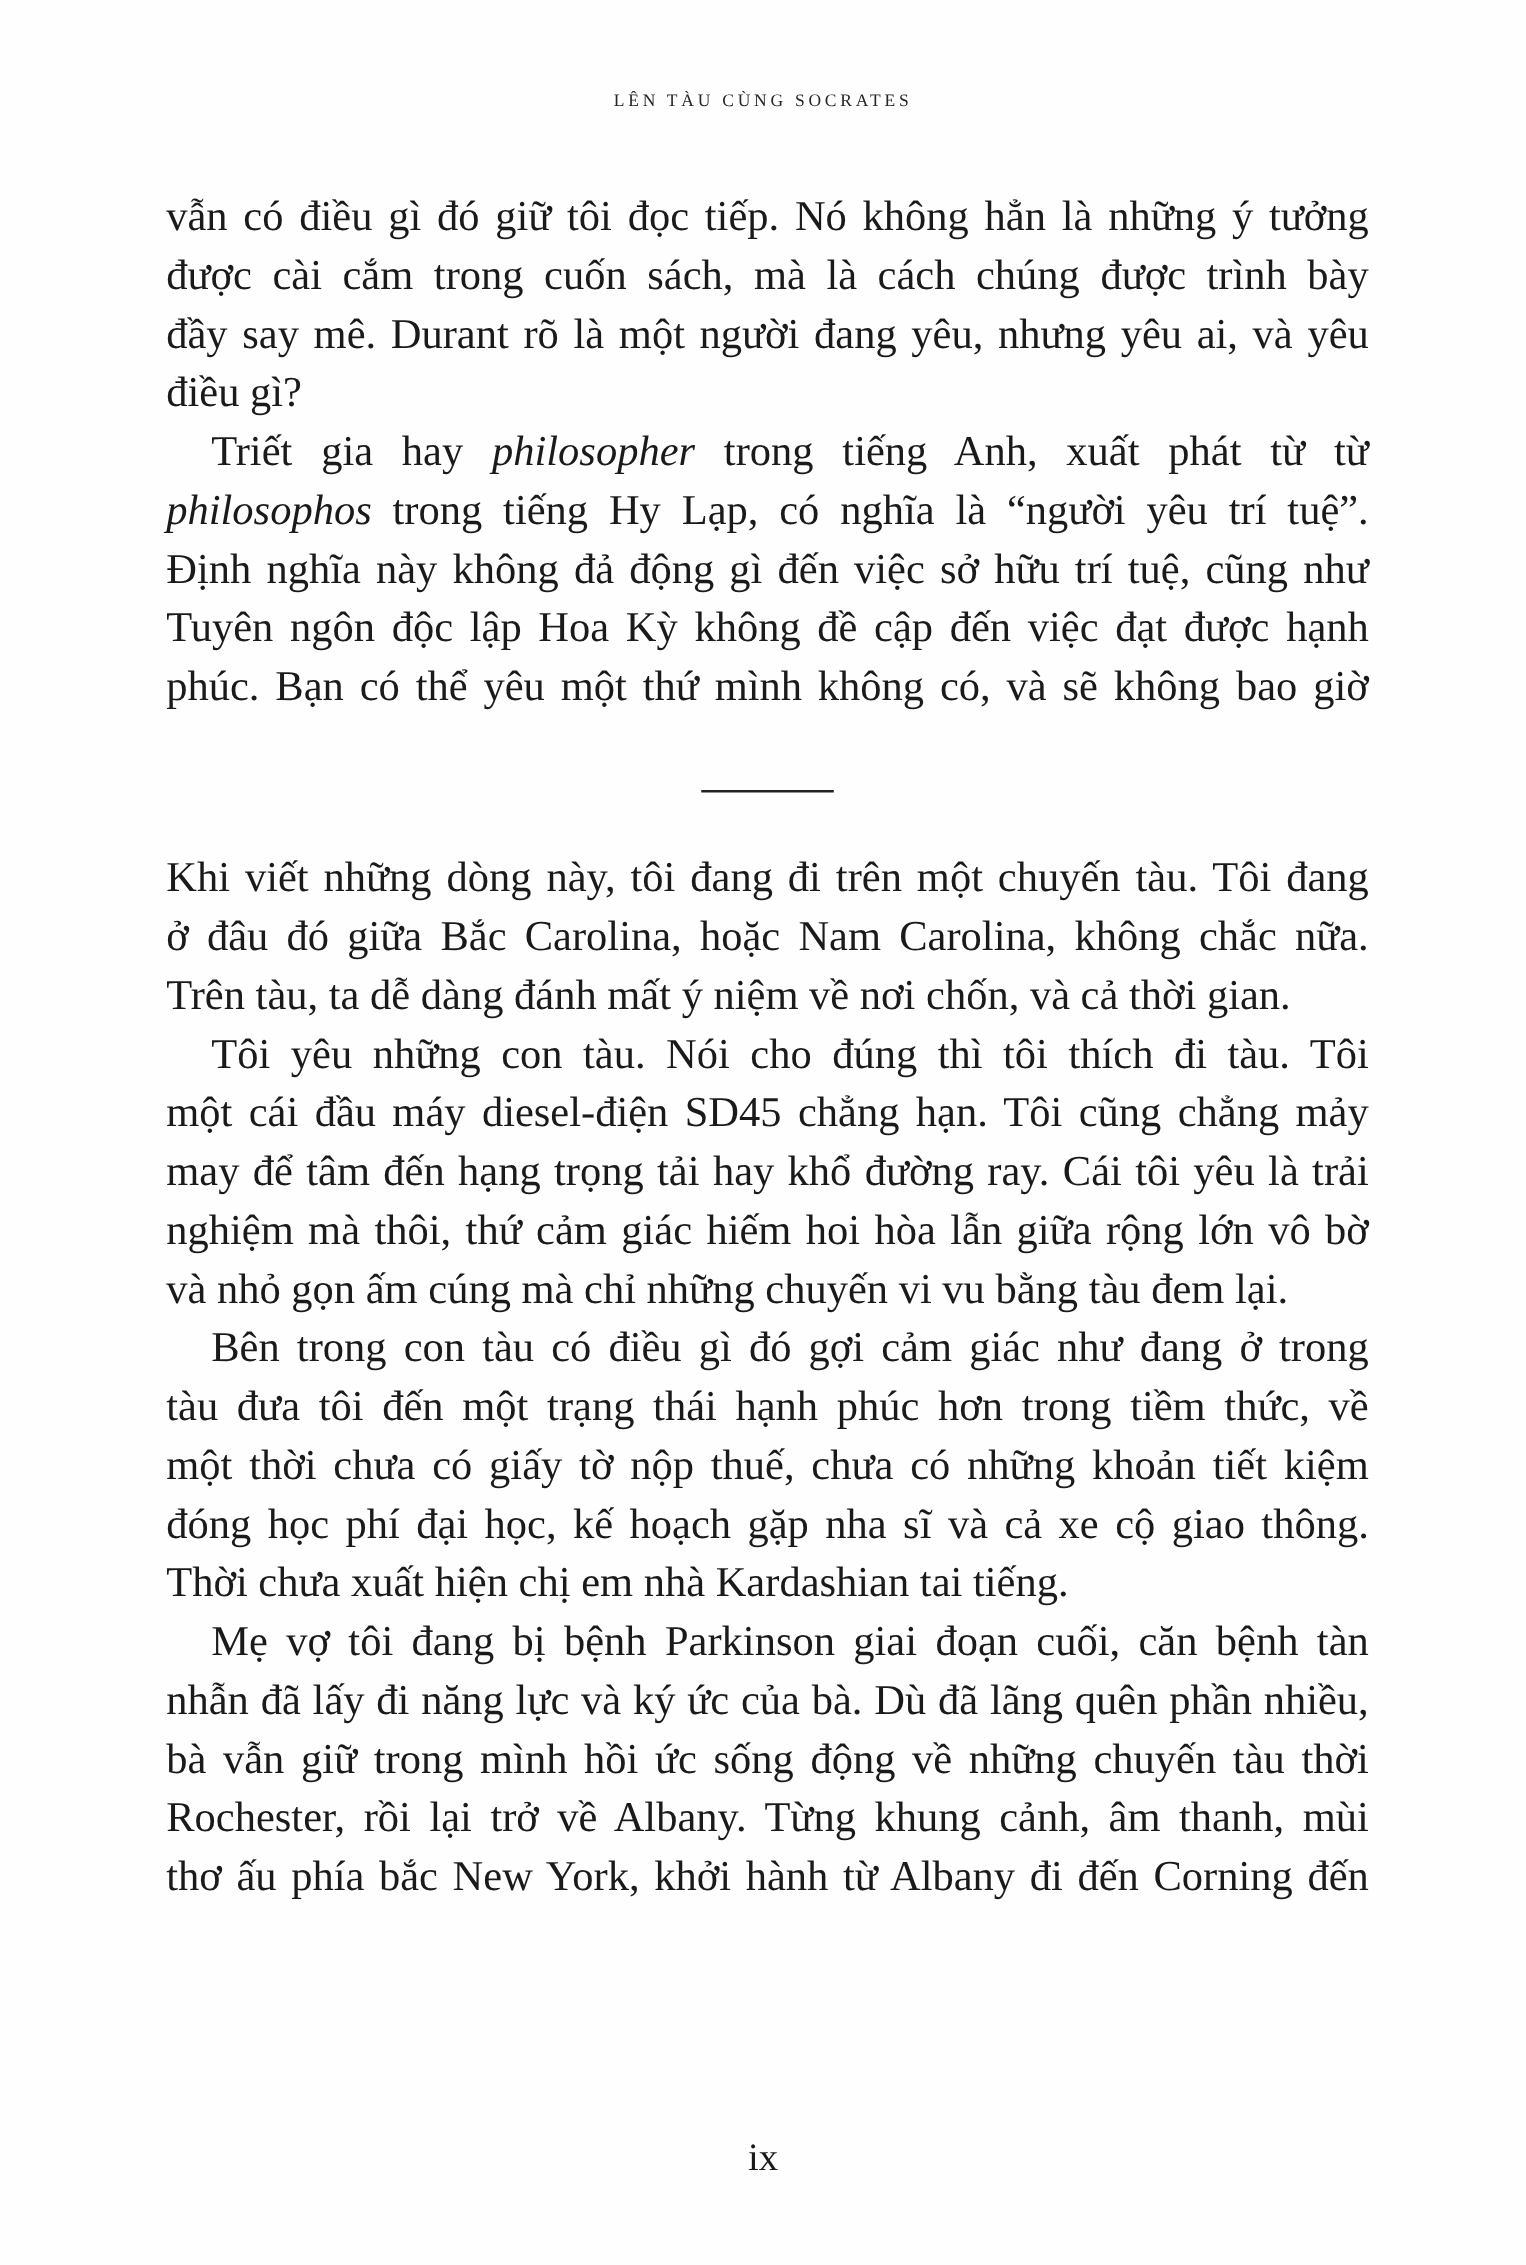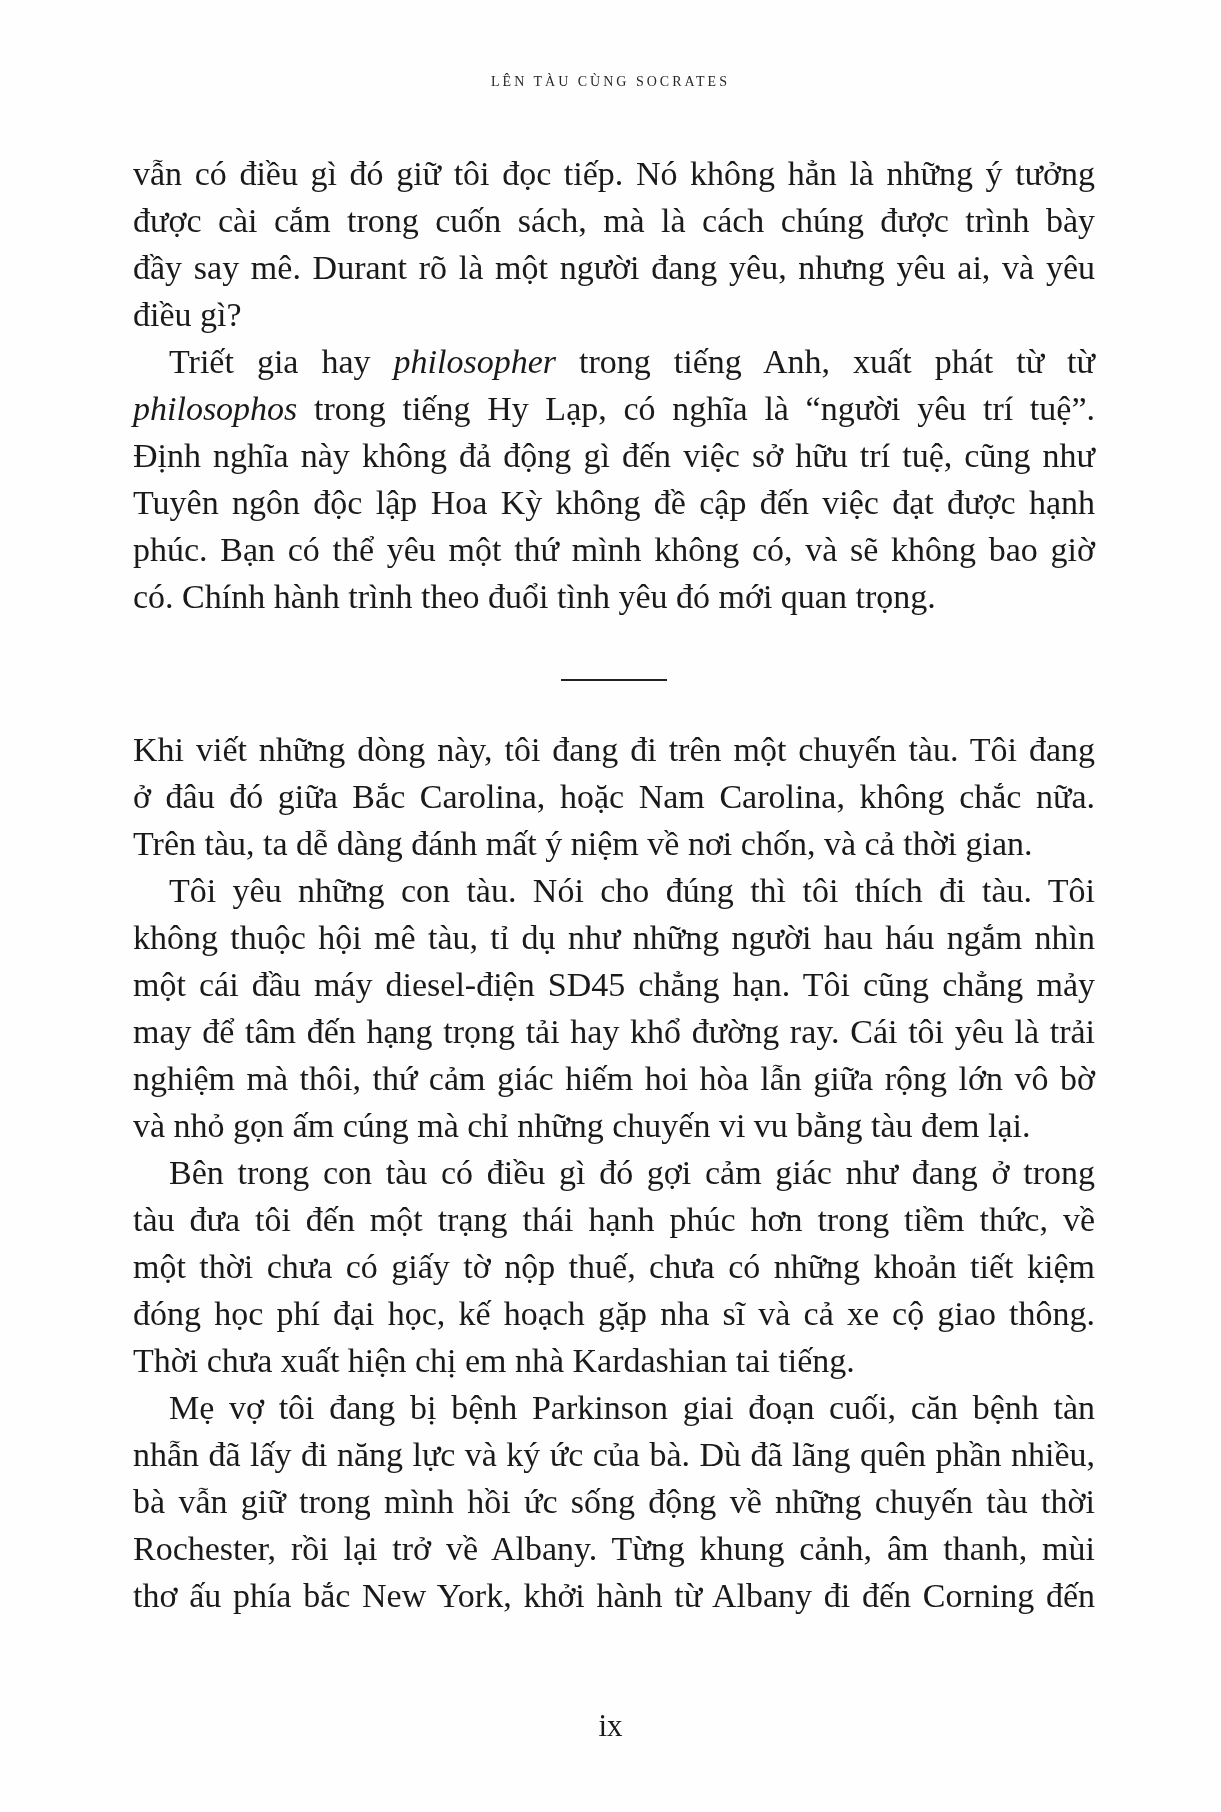--- a/index.html
+++ b/index.html
@@ -64,31 +64,29 @@
         <div class="line"><span>được cài cắm trong cuốn sách, mà là cách chúng được trình bày</span></div>
         <div class="line"><span>đầy say mê. Durant rõ là một người đang yêu, nhưng yêu ai, và yêu</span></div>
         <div class="line final"><span>điều gì?</span></div>
       </div>
       <div class="para">
         <div class="line indent"><span>Triết gia hay </span><em>philosopher</em><span> trong tiếng Anh, xuất phát từ từ</span></div>
         <div class="line"><em>philosophos</em><span> trong tiếng Hy Lạp, có nghĩa là “người yêu trí tuệ”.</span></div>
         <div class="line"><span>Định nghĩa này không đả động gì đến việc sở hữu trí tuệ, cũng như</span></div>
         <div class="line"><span>Tuyên ngôn độc lập Hoa Kỳ không đề cập đến việc đạt được hạnh</span></div>
         <div class="line"><span>phúc. Bạn có thể yêu một thứ mình không có, và sẽ không bao giờ</span></div>
-        <div class="line final"><span>có. Chính hành trình theo đuổi tình yêu đó mới quan trọng.</span></div>
       </div>
       <div class="divider"></div>
       <div class="para">
         <div class="line"><span>Khi viết những dòng này, tôi đang đi trên một chuyến tàu. Tôi đang</span></div>
         <div class="line"><span>ở đâu đó giữa Bắc Carolina, hoặc Nam Carolina, không chắc nữa.</span></div>
         <div class="line final"><span>Trên tàu, ta dễ dàng đánh mất ý niệm về nơi chốn, và cả thời gian.</span></div>
       </div>
       <div class="para">
         <div class="line indent"><span>Tôi yêu những con tàu. Nói cho đúng thì tôi thích đi tàu. Tôi</span></div>
-        <div class="line"><span>không thuộc hội mê tàu, tỉ dụ như những người hau háu ngắm nhìn</span></div>
         <div class="line"><span>một cái đầu máy diesel-điện SD45 chẳng hạn. Tôi cũng chẳng mảy</span></div>
         <div class="line"><span>may để tâm đến hạng trọng tải hay khổ đường ray. Cái tôi yêu là trải</span></div>
         <div class="line"><span>nghiệm mà thôi, thứ cảm giác hiếm hoi hòa lẫn giữa rộng lớn vô bờ</span></div>
         <div class="line final"><span>và nhỏ gọn ấm cúng mà chỉ những chuyến vi vu bằng tàu đem lại.</span></div>
       </div>
       <div class="para">
         <div class="line indent"><span>Bên trong con tàu có điều gì đó gợi cảm giác như đang ở trong</span></div>
         <div class="line"><span>tàu đưa tôi đến một trạng thái hạnh phúc hơn trong tiềm thức, về</span></div>
         <div class="line"><span>một thời chưa có giấy tờ nộp thuế, chưa có những khoản tiết kiệm</span></div>
         <div class="line"><span>đóng học phí đại học, kế hoạch gặp nha sĩ và cả xe cộ giao thông.</span></div>

